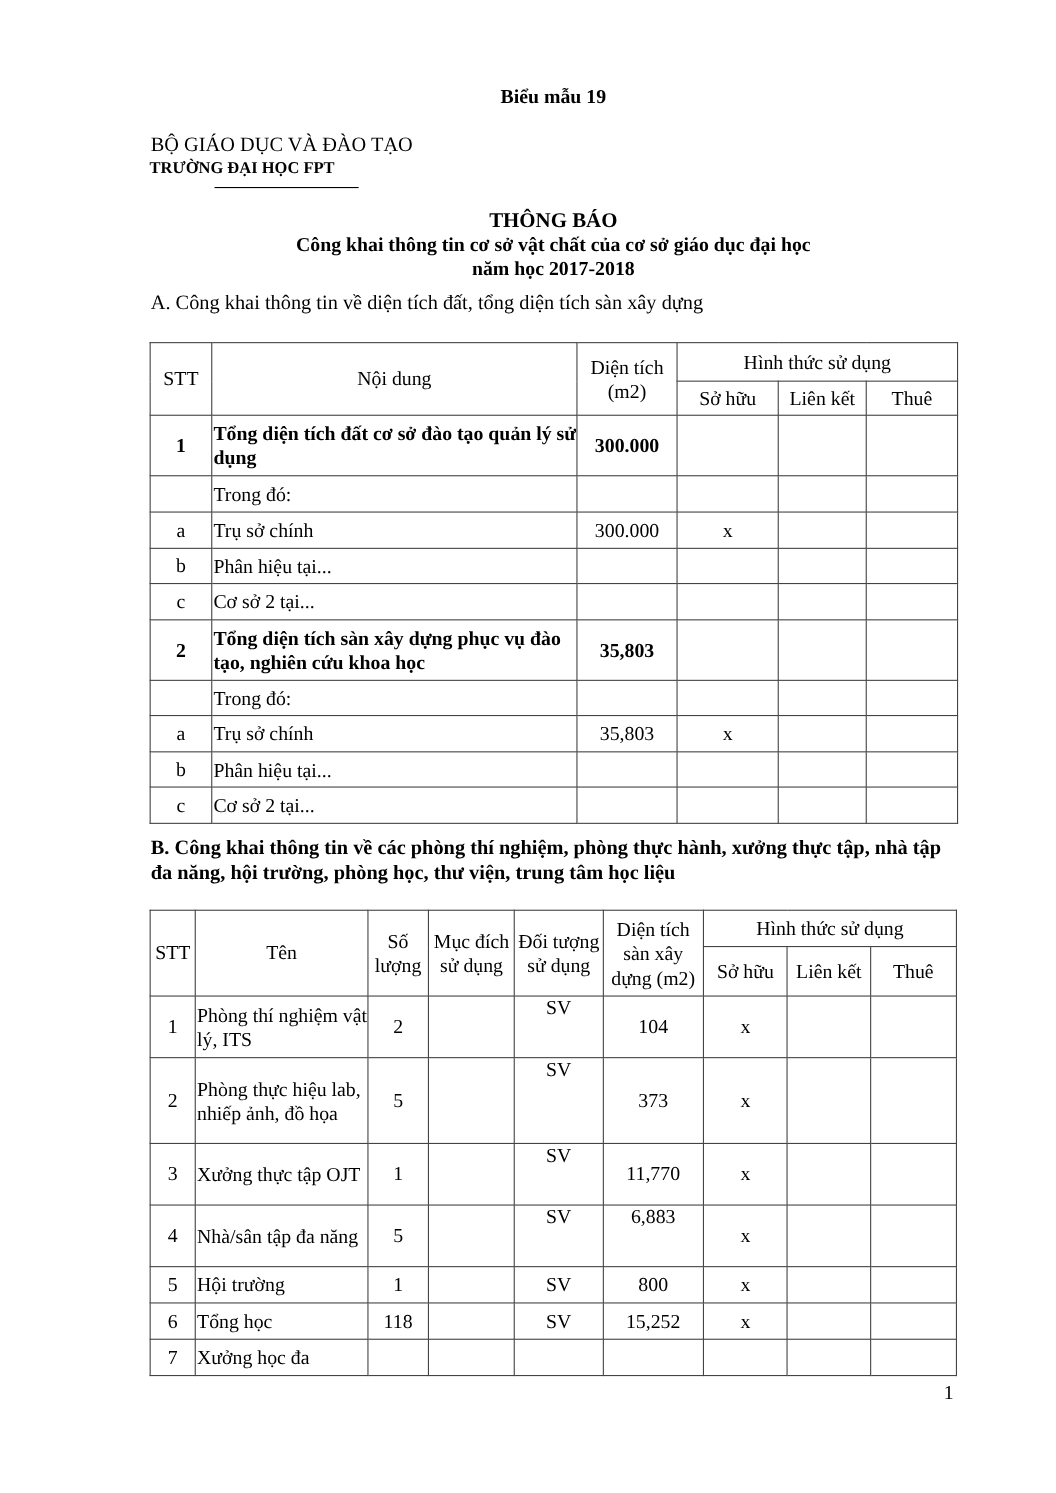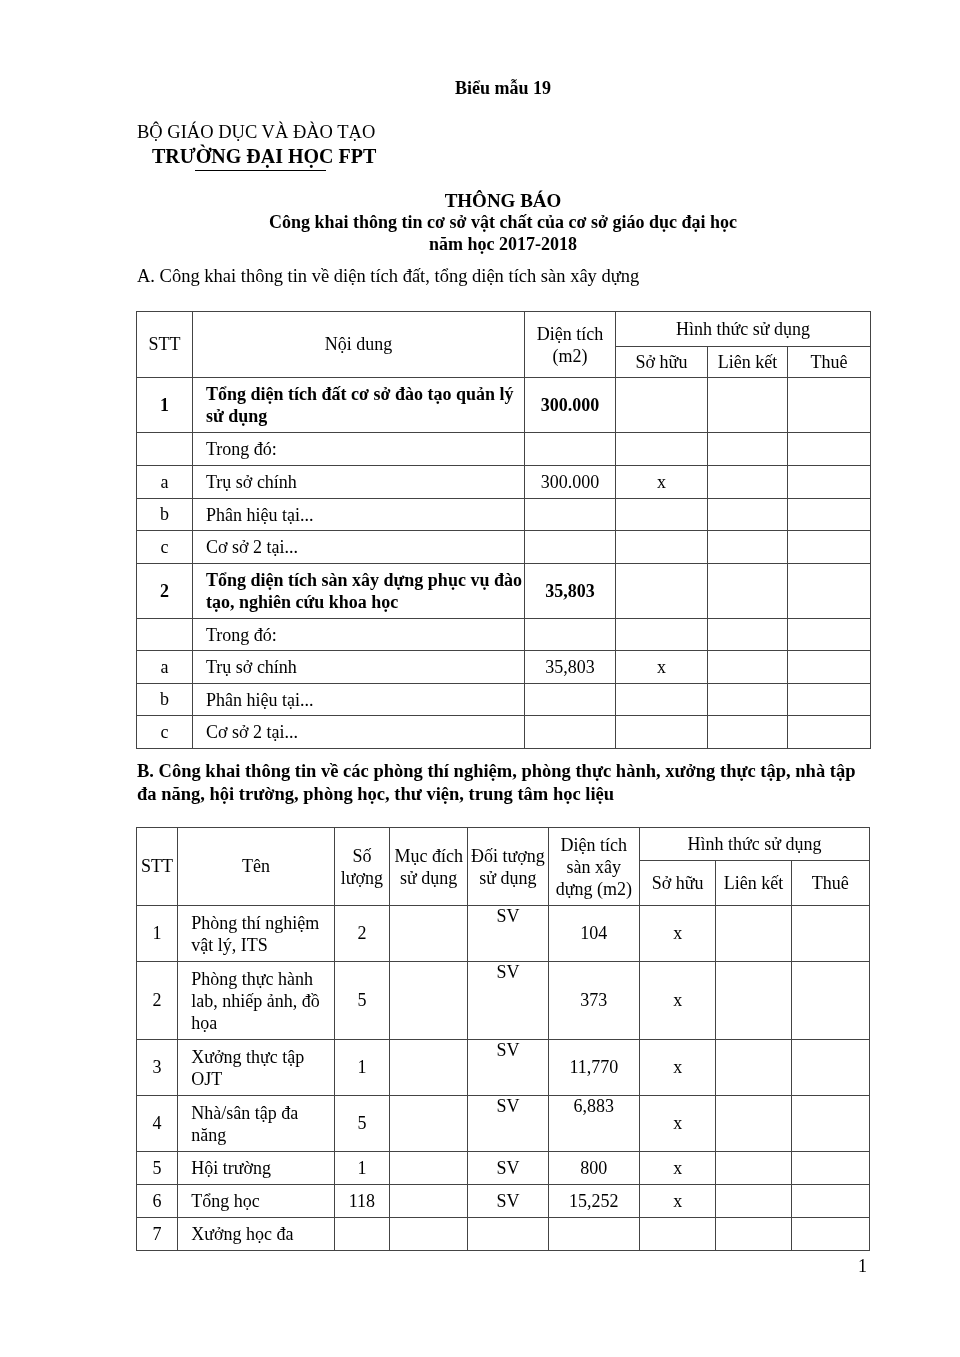--- a/index.html
+++ b/index.html
@@ -2,35 +2,35 @@
 <html><head>
 <meta charset="utf-8">
 <style>
   html, body { margin: 0; padding: 0; background: #ffffff; }
   body { width: 960px; height: 1357px; position: relative; overflow: hidden;
          font-family: "Liberation Serif", serif; color: #000; font-size: 18px; }
   .abs { position: absolute; white-space: nowrap; }
   .bold { font-weight: bold; }
   #form-label { left: 0; width: 1006px; top: 78px; text-align: center; font-weight: bold; font-size: 18px; }
   #ministry { left: 137px; top: 122px; font-size: 18.5px; }
-  #school { left: 152px; top: 145px; font-size: 20px; font-weight: bold; text-align: right; }
+  #school { left: 136px; top: 145px; font-size: 15px; font-weight: bold; text-align: right; }
   #school-underline { left: 195px; top: 170px; width: 131px; height: 0; border-top: 1.5px solid #000; }
   #notice-title { left: 0; width: 1006px; top: 190px; text-align: center; font-weight: bold; font-size: 19px; }
   #notice-sub1 { left: 0; width: 1006px; top: 212px; text-align: center; font-weight: bold; font-size: 18px; }
   #notice-sub2 { left: 0; width: 1006px; top: 234px; text-align: center; font-weight: bold; font-size: 18px; }
   #section-a { left: 137px; top: 266px; font-size: 18.5px; }
   #section-b { left: 137px; top: 760px; width: 735px; white-space: normal; font-size: 18.5px; line-height: 23px; font-weight: bold; }
   #page-number { left: 858px; top: 1256px; font-size: 18px; }
 
   table { position: absolute; border-collapse: collapse; table-layout: fixed; font-size: 18px; }
   td, th { border: 1.3px solid #444; padding: 0; font-weight: normal; overflow: hidden; }
   #table-a { left: 136px; top: 311px; width: 734px; }
   #table-b { left: 136px; top: 827px; width: 734px; }
   .c { text-align: center; }
-  .l { text-align: left; padding-left: 13px; }
+  .l { text-align: left; padding-left: 1px; }
   .vt { vertical-align: top; }
   .lh { line-height: 22px; margin-left: 17px; }
 </style>
 </head>
 <body>
 
 <div class="abs" id="form-label">Biểu mẫu 19</div>
 <div class="abs" id="ministry">BỘ GIÁO  DỤC VÀ ĐÀO TẠO</div>
 <div class="abs" id="school">TRƯỜNG ĐẠI HỌC FPT</div>
 <div class="abs" id="school-underline"></div>
@@ -187,21 +187,21 @@
         <td class="c">2</td>
         <td class="c"></td>
         <td class="c vt">SV</td>
         <td class="c">104</td>
         <td class="c">x</td>
         <td class="c"></td>
         <td class="c"></td>
       </tr>
       <tr style="height: 78px;">
         <td class="c">2</td>
-        <td class="l lh" style="white-space:normal">Phòng thực hành lab, nhiếp ảnh, đồ họa</td>
+        <td class="l lh" style="white-space:normal">Phòng thực hiệu lab, nhiếp ảnh, đồ họa</td>
         <td class="c">5</td>
         <td class="c"></td>
         <td class="c vt">SV</td>
         <td class="c">373</td>
         <td class="c">x</td>
         <td class="c"></td>
         <td class="c"></td>
       </tr>
       <tr style="height: 56px;">
         <td class="c">3</td>

